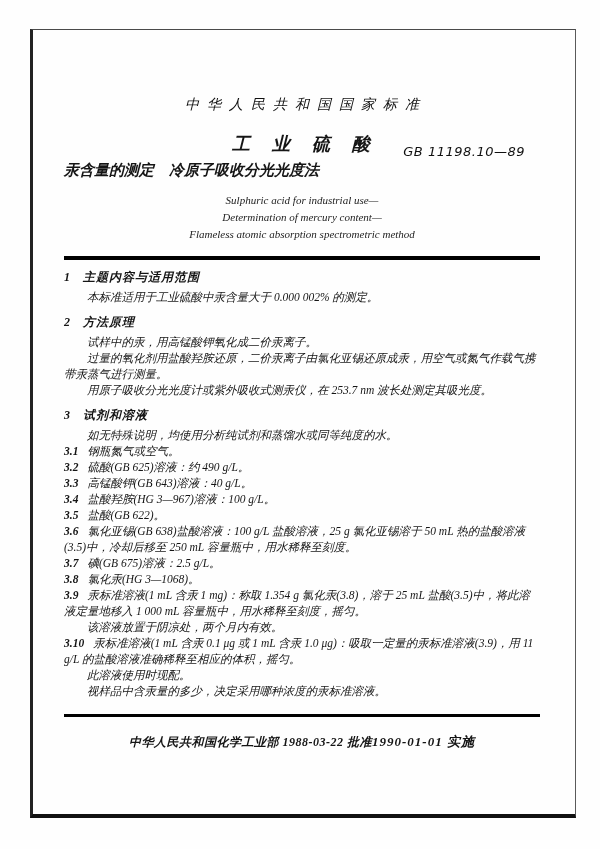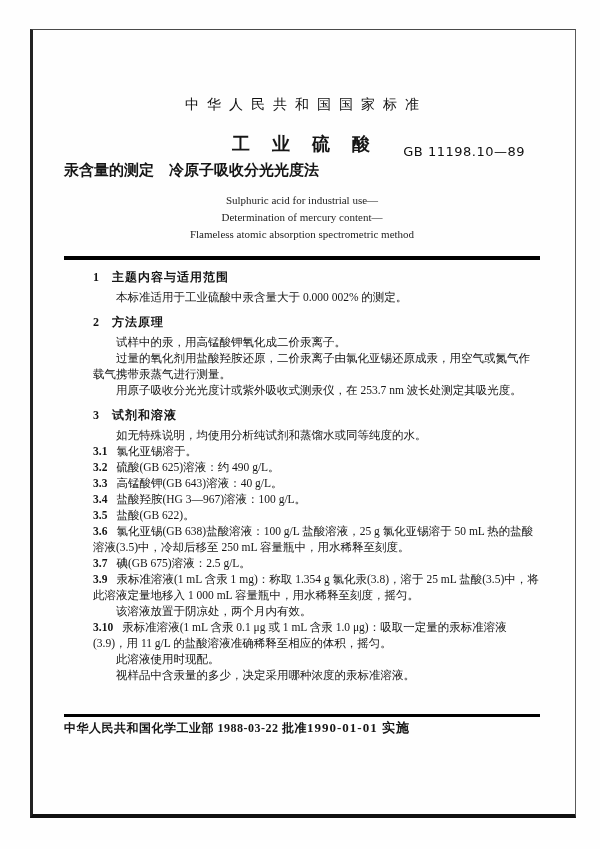--- a/index.html
+++ b/index.html
@@ -14,20 +14,21 @@
     overflow:hidden;
   }
   .frame {
     position:absolute;
     left:30px; top:29px;
     width:546px; height:789px;
     border-top:1px solid #4a4a4a;
     border-right:1px solid #5a5a5a;
     border-left:3px solid #222;
     border-bottom:4px solid #111;
+    font-style:italic;
   }
   .content {
     position:relative;
     height:100%;
     padding:66px 35px 0 31px;
   }
   .doc-header { position:relative; }
   .std-caption {
     text-align:center;
     font-size:14px;
@@ -63,42 +64,41 @@
     line-height:17px;
     color:#222;
   }
   .rule { background:#000; }
   .rule-top { margin-top:13px; height:4px; }
   .doc-main {
     margin-top:8px;
     font-size:11.5px;
     line-height:16px;
     color:#151515;
-    margin-left:29px;
   }
   .sec-heading {
     font-size:12px;
     font-weight:bold;
     margin:9px 0 4px;
     letter-spacing:1px;
   }
   .sec-num { margin-right:13px; letter-spacing:0; }
   .para { text-indent:2em; }
   .item { text-indent:0; }
   .item-num { font-weight:bold; margin-right:9px; }
   .footer-block {
     position:absolute;
     left:31px; right:35px; top:684px;
   }
   .rule-bottom { height:3px; }
   .footer-row {
     display:flex;
-    justify-content:flex-start;
+    justify-content:center;
     align-items:baseline;
-    margin-top:2px;
+    margin-top:16px;
   }
   .footer-left { font-size:12px; font-weight:bold; letter-spacing:.5px; }
   .footer-right { font-size:13px; font-weight:bold; letter-spacing:1px; }
 </style>
 </head>
 <body>
 
 <div class="page">
   <div class="frame">
     <div class="content">
@@ -123,27 +123,28 @@
         <p class="para">本标准适用于工业硫酸中汞含量大于 0.000 002% 的测定。</p>
 
         <h2 class="sec-heading"><span class="sec-num">2</span><span>方法原理</span></h2>
         <p class="para">试样中的汞，用高锰酸钾氧化成二价汞离子。</p>
         <p class="para">过量的氧化剂用盐酸羟胺还原，二价汞离子由氯化亚锡还原成汞，用空气或氮气作载气携带汞蒸气进行测量。</p>
         <p class="para">用原子吸收分光光度计或紫外吸收式测汞仪，在 253.7 nm 波长处测定其吸光度。</p>
 
         <h2 class="sec-heading"><span class="sec-num">3</span><span>试剂和溶液</span></h2>
         <p class="para">如无特殊说明，均使用分析纯试剂和蒸馏水或同等纯度的水。</p>
 
-        <p class="item"><span class="item-num">3.1</span><span>氯化亚锡溶于。</span></p>
+        <p class="item"><span class="item-num">3.1</span><span>钢瓶氮气或空气。</span></p>
         <p class="item"><span class="item-num">3.2</span><span>硫酸(GB 625)溶液：约 490 g/L。</span></p>
         <p class="item"><span class="item-num">3.3</span><span>高锰酸钾(GB 643)溶液：40 g/L。</span></p>
         <p class="item"><span class="item-num">3.4</span><span>盐酸羟胺(HG 3—967)溶液：100 g/L。</span></p>
         <p class="item"><span class="item-num">3.5</span><span>盐酸(GB 622)。</span></p>
         <p class="item"><span class="item-num">3.6</span><span>氯化亚锡(GB 638)盐酸溶液：100 g/L 盐酸溶液，25 g 氯化亚锡溶于 50 mL 热的盐酸溶液(3.5)中，冷却后移至 250 mL 容量瓶中，用水稀释至刻度。</span></p>
         <p class="item"><span class="item-num">3.7</span><span>碘(GB 675)溶液：2.5 g/L。</span></p>
+        <p class="item"><span class="item-num">3.8</span><span>氯化汞(HG 3—1068)。</span></p>
         <p class="item"><span class="item-num">3.9</span><span>汞标准溶液(1 mL 含汞 1 mg)：称取 1.354 g 氯化汞(3.8)，溶于 25 mL 盐酸(3.5)中，将此溶液定量地移入 1 000 mL 容量瓶中，用水稀释至刻度，摇匀。</span></p>
         <p class="para">该溶液放置于阴凉处，两个月内有效。</p>
         <p class="item"><span class="item-num">3.10</span><span>汞标准溶液(1 mL 含汞 0.1 μg 或 1 mL 含汞 1.0 μg)：吸取一定量的汞标准溶液(3.9)，用 11 g/L 的盐酸溶液准确稀释至相应的体积，摇匀。</span></p>
         <p class="para">此溶液使用时现配。</p>
         <p class="para">视样品中含汞量的多少，决定采用哪种浓度的汞标准溶液。</p>
 
       </main>
 
       <div class="footer-block">
         <div class="rule rule-bottom"></div>

